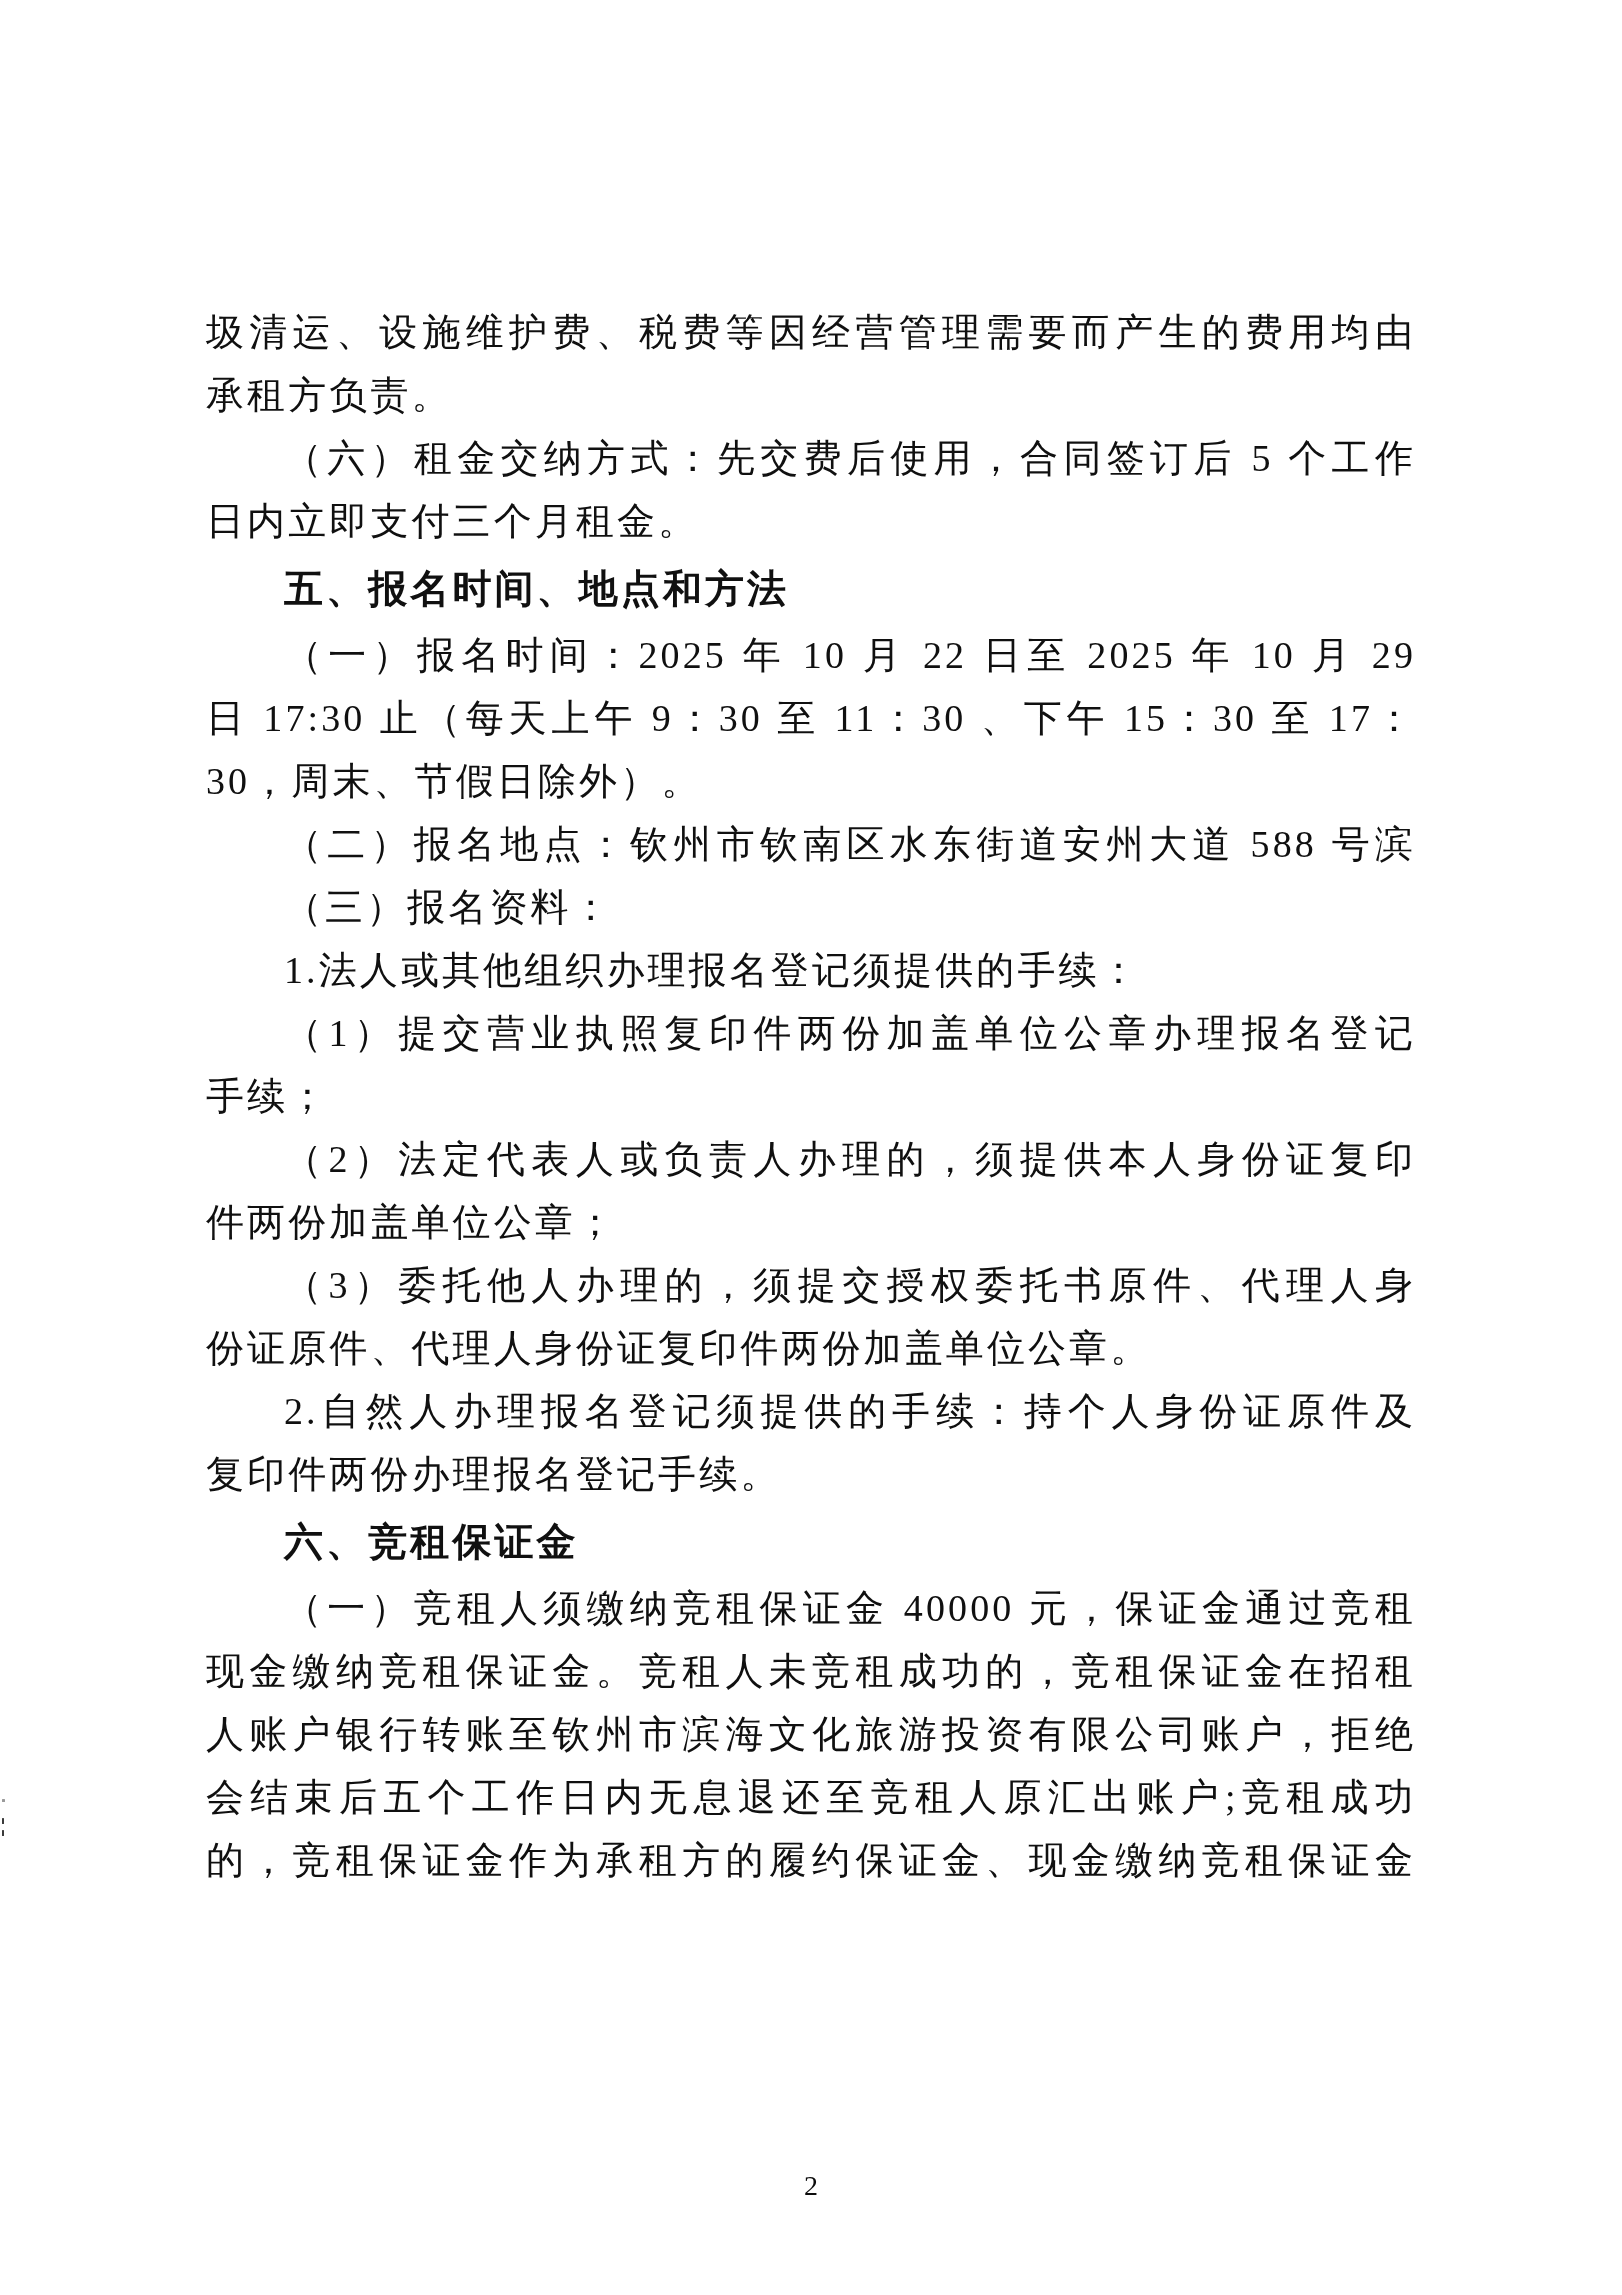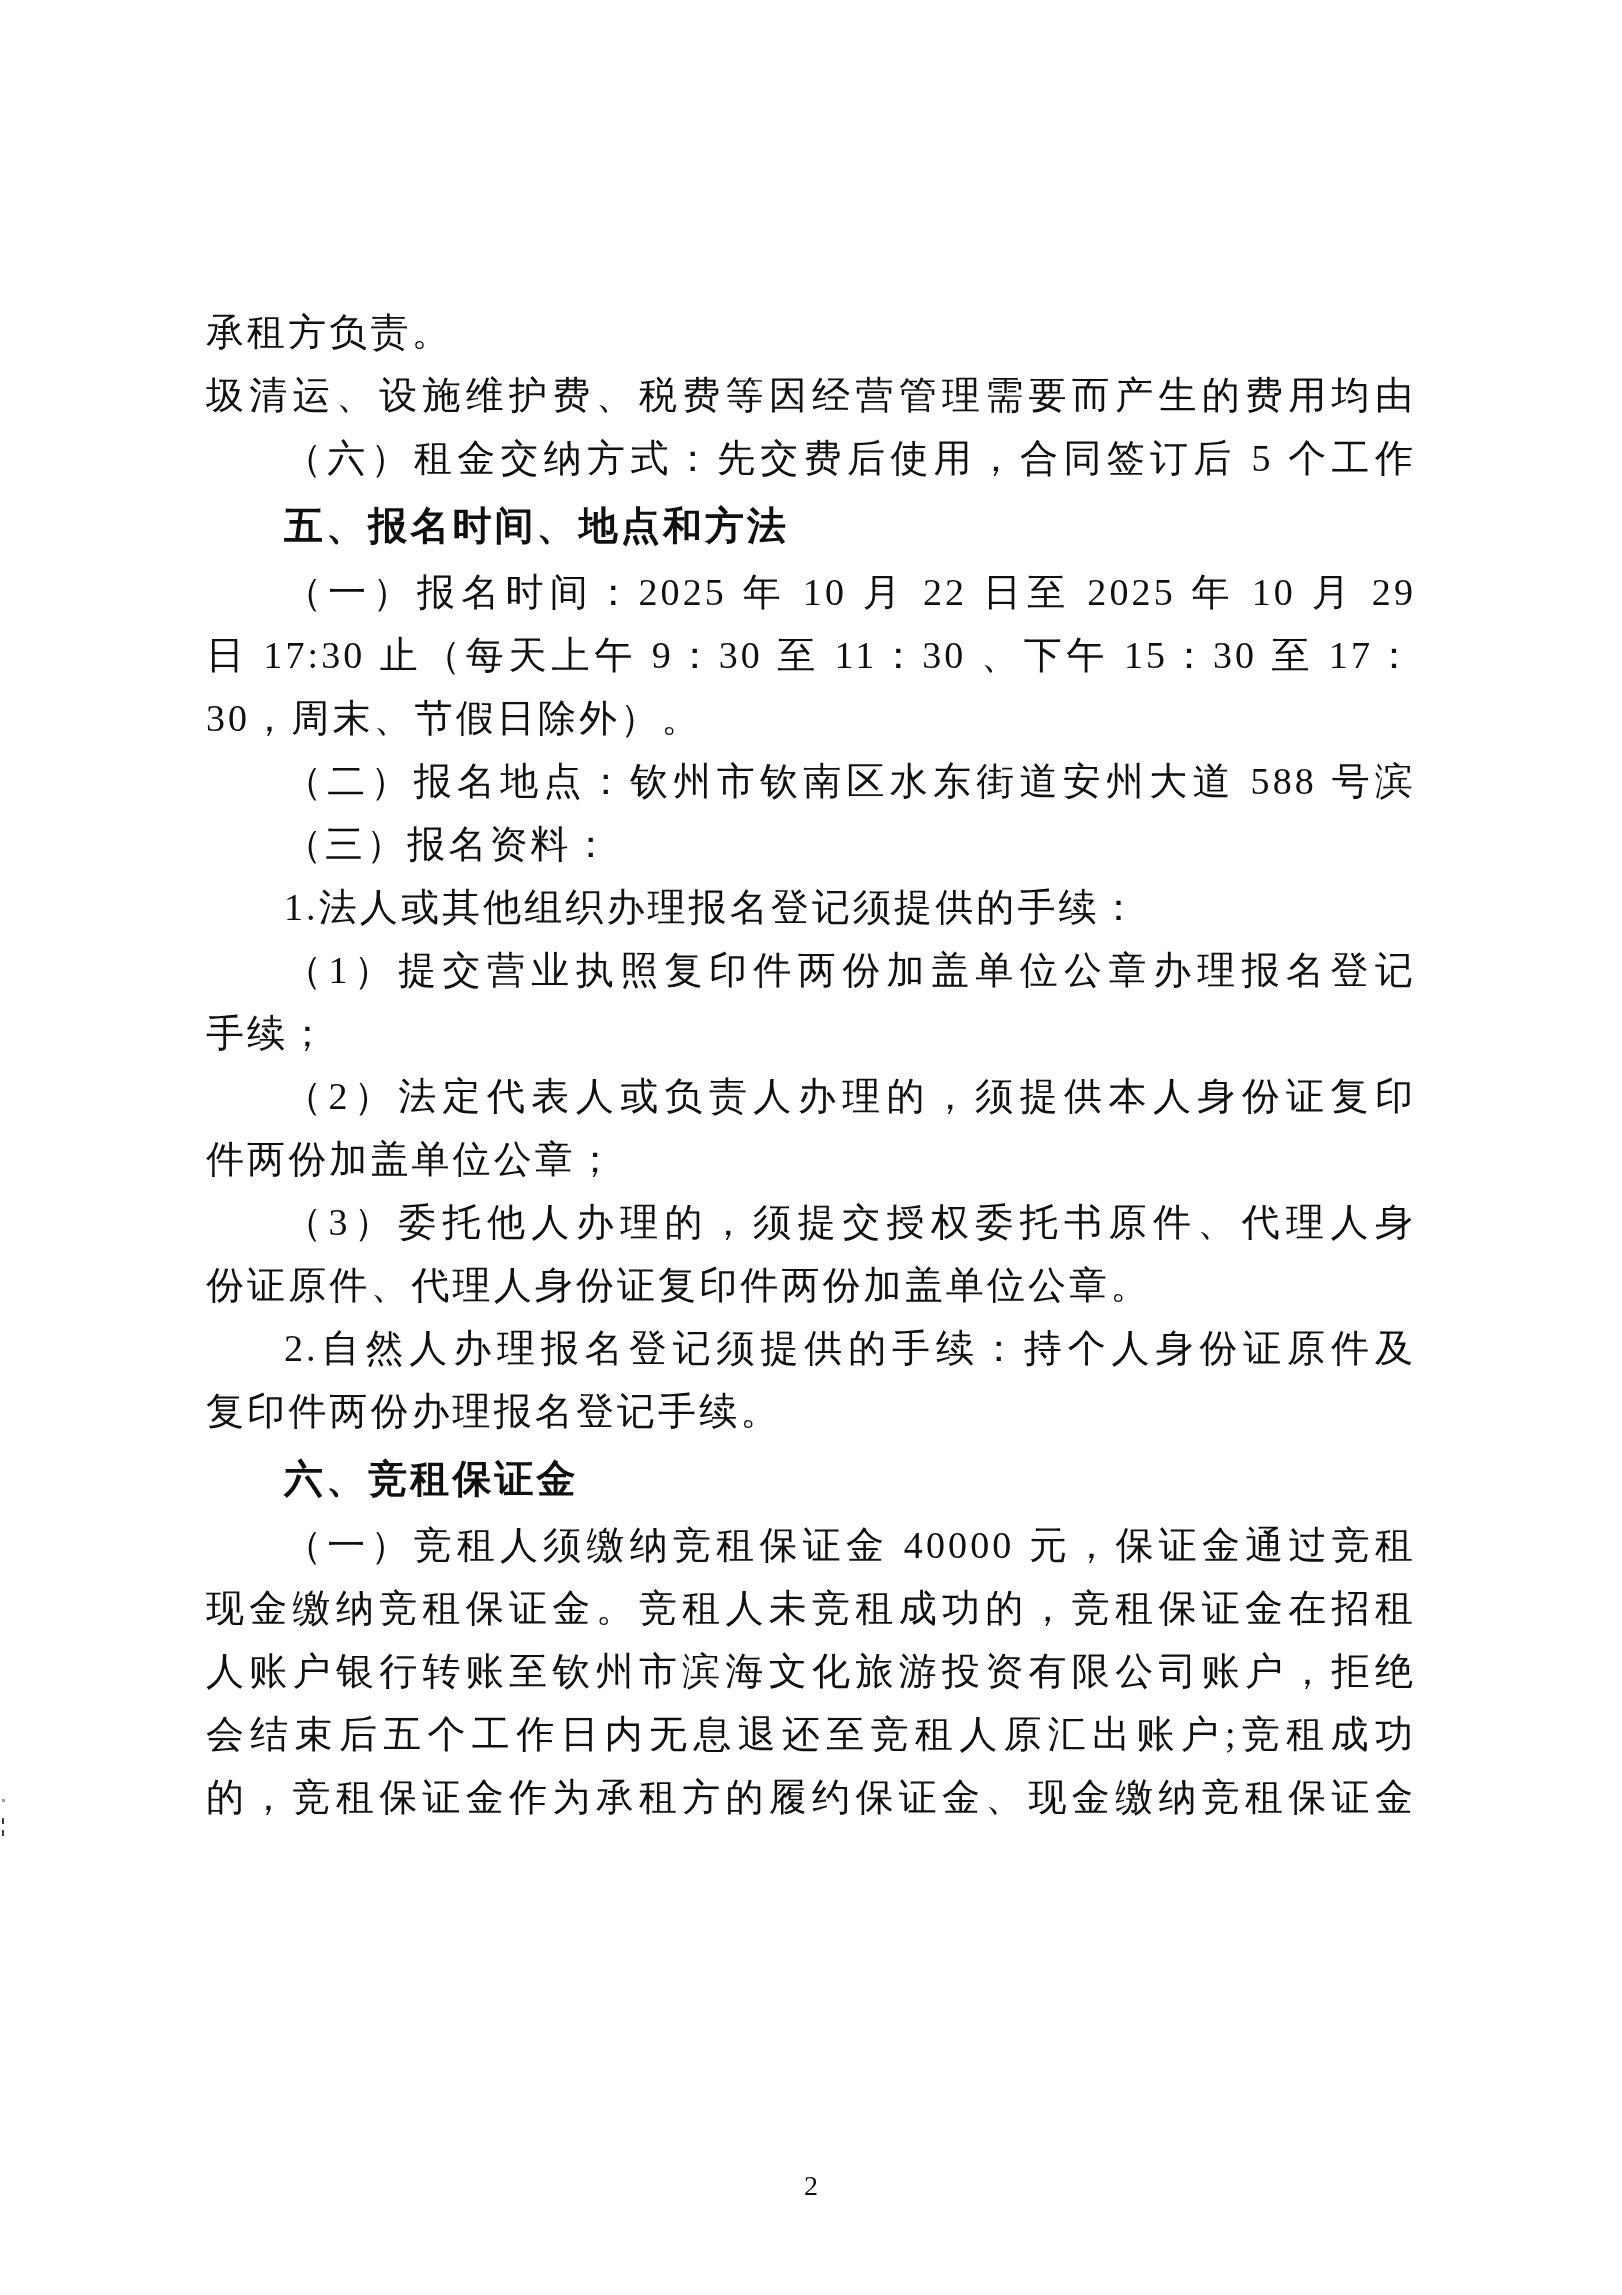--- a/index.html
+++ b/index.html
@@ -67,23 +67,24 @@
   .speck.s1 { left: 1.5px; top: 1799px; width: 3.1px;  height: 3.1px;  background: #9a9a9a; }
   .speck.s2 { left: 1.5px; top: 1818px; width: 2.6px;  height: 5.6px; }
   .speck.s3 { left: 1.5px; top: 1830px; width: 2.6px;  height: 5.6px; }
 </style>
 </head>
 <body>
 
 <main class="page">
 
   <section class="text-block">
+    <div class="line j">圾清运、设施维护费、税费等因经营管理需要而产生的费用均由</div>
     <div class="line">承租方负责。</div>
-    <div class="line j">圾清运、设施维护费、税费等因经营管理需要而产生的费用均由</div>
     <div class="line i j">（六）租金交纳方式：先交费后使用，合同签订后 5 个工作</div>
+    <div class="line">日内立即支付三个月租金。</div>
     <div class="line i h">五、报名时间、地点和方法</div>
     <div class="line i j">（一）报名时间：2025 年 10 月 22 日至 2025 年 10 月 29</div>
     <div class="line j">日 17:30 止（每天上午 9：30 至 11：30 、下午 15：30 至 17：</div>
     <div class="line">30，周末、节假日除外）。</div>
     <div class="line i j">（二）报名地点：钦州市钦南区水东街道安州大道 588 号滨</div>
     <div class="line i">（三）报名资料：</div>
     <div class="line i">1.法人或其他组织办理报名登记须提供的手续：</div>
     <div class="line i j">（1）提交营业执照复印件两份加盖单位公章办理报名登记</div>
     <div class="line">手续；</div>
     <div class="line i j">（2）法定代表人或负责人办理的，须提供本人身份证复印</div>

